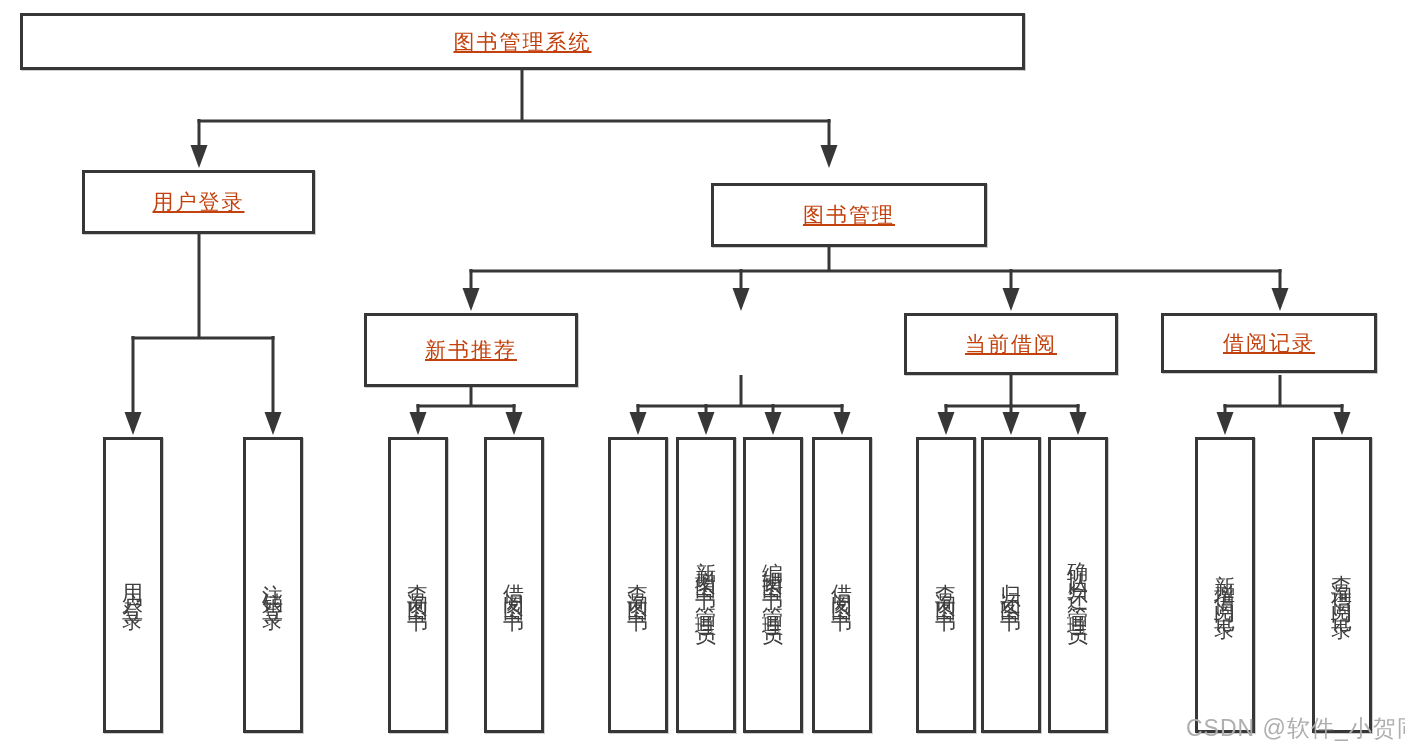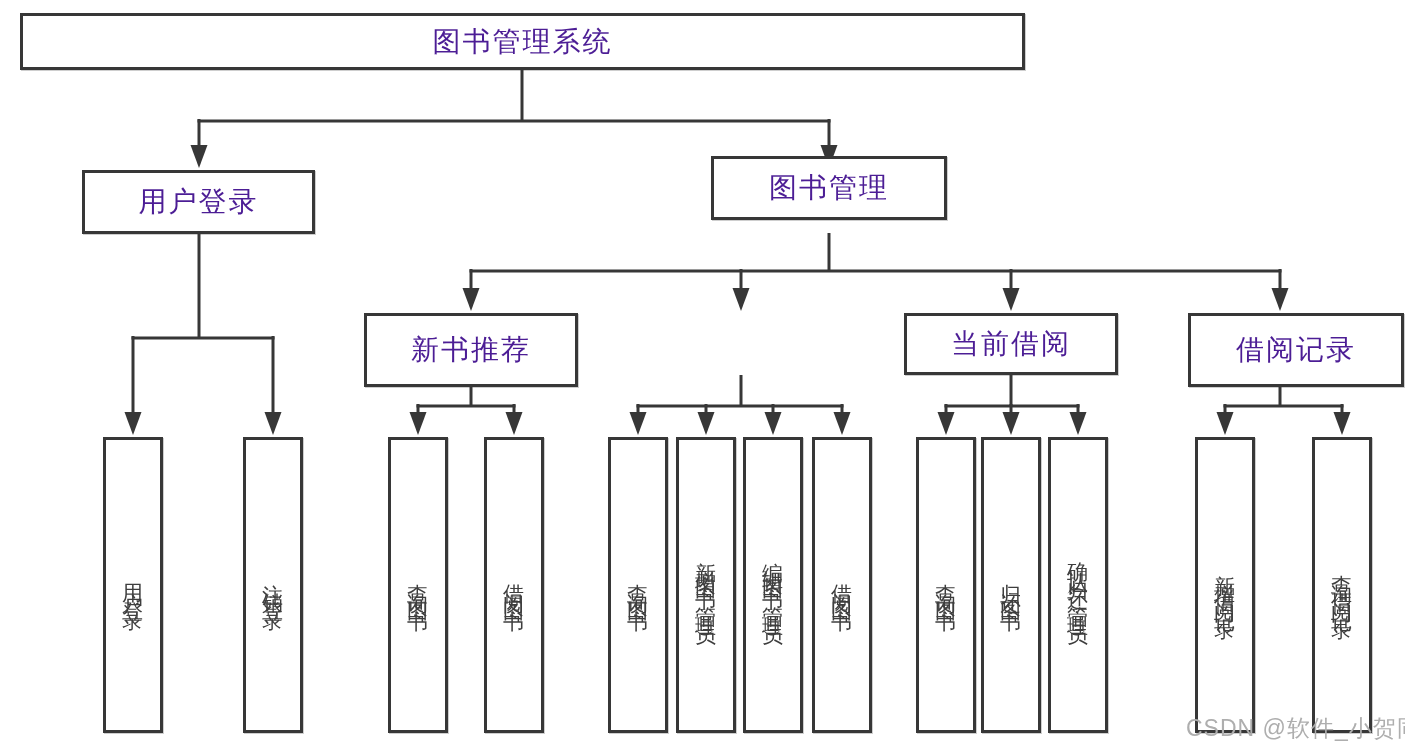--- a/index.html
+++ b/index.html
@@ -23,24 +23,25 @@
     box-sizing: border-box;
     background: #ffffff;
     border: 3px solid #373737;
     display: flex;
     align-items: center;
     justify-content: center;
     z-index: 2;
     box-shadow: 1px 1px 0 rgba(60,60,60,0.25);
   }
   .hlabel {
-    font-size: 28px;
+    font-size: 21px;
     letter-spacing: 2px;
-    color: #4c1d95;
+    color: #c2410c;
     white-space: nowrap;
+    text-decoration: underline;
   }
   .vlabel {
     writing-mode: vertical-rl;
     text-orientation: mixed;
     font-size: 21px;
     line-height: 1;
     letter-spacing: 9px;
     color: #3e3e3e;
   }
   .watermark {
@@ -128,31 +129,31 @@
     </g>
   </svg>
 
   <div class="box" style="left:20px;top:13px;width:1005px;height:57px">
     <span class="hlabel">图书管理系统</span>
   </div>
 
   <div class="box" style="left:82px;top:170px;width:233px;height:64px">
     <span class="hlabel">用户登录</span>
   </div>
-  <div class="box" style="left:711px;top:156px;width:236px;height:64px">
+  <div class="box" style="left:711px;top:183px;width:276px;height:64px">
     <span class="hlabel">图书管理</span>
   </div>
 
   <div class="box" style="left:364px;top:313px;width:214px;height:74px">
     <span class="hlabel">新书推荐</span>
   </div>
   <div class="box" style="left:904px;top:313px;width:214px;height:62px">
     <span class="hlabel">当前借阅</span>
   </div>
-  <div class="box" style="left:1188px;top:313px;width:216px;height:74px">
+  <div class="box" style="left:1161px;top:313px;width:216px;height:60px">
     <span class="hlabel">借阅记录</span>
   </div>
 
   <div class="box" style="left:103px;top:437px;width:60px;height:296px">
     <span class="vlabel">用户登录</span>
   </div>
   <div class="box" style="left:243px;top:437px;width:60px;height:296px">
     <span class="vlabel">注销登录</span>
   </div>
 

